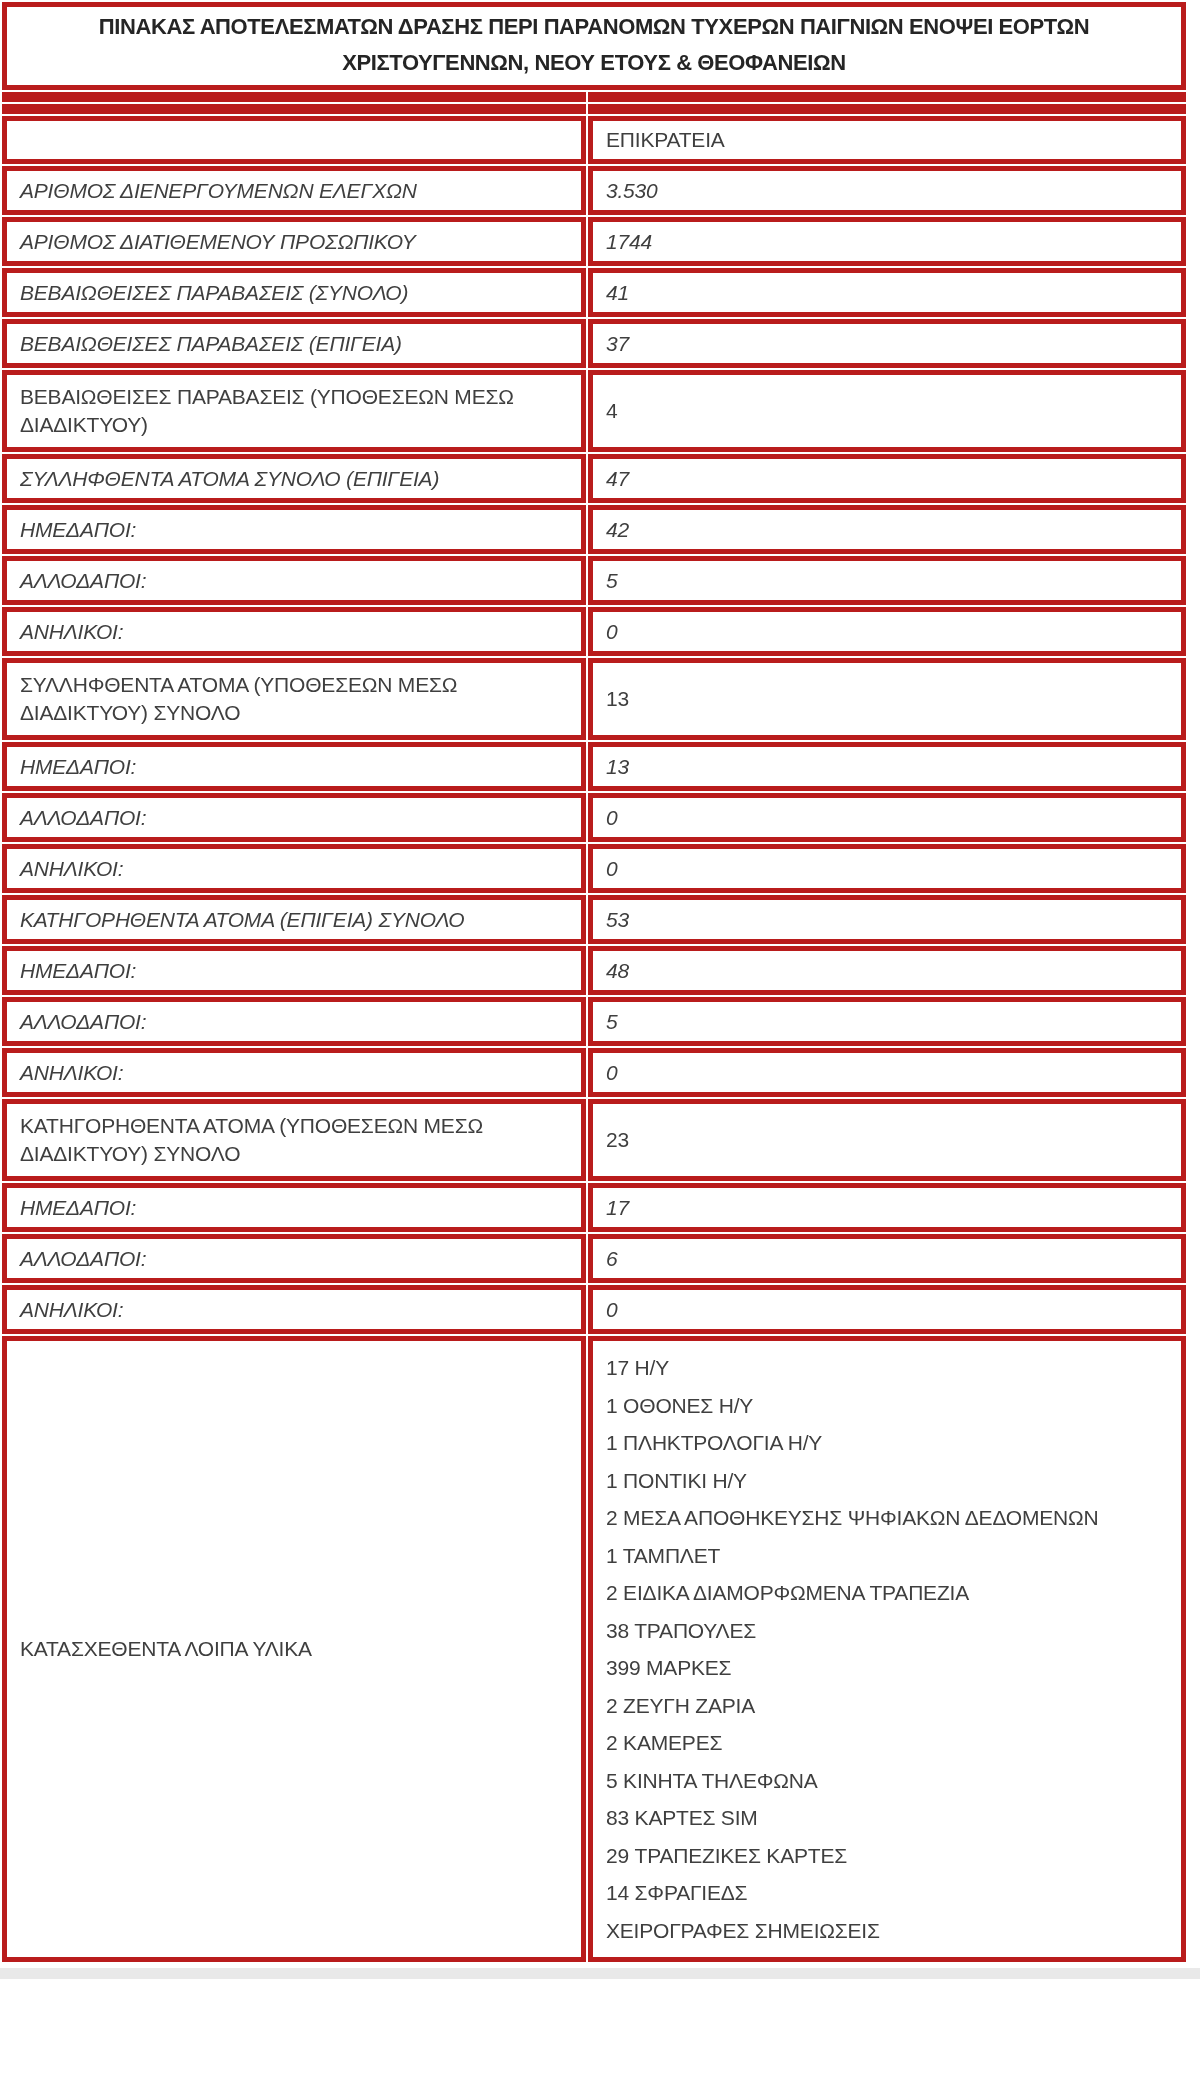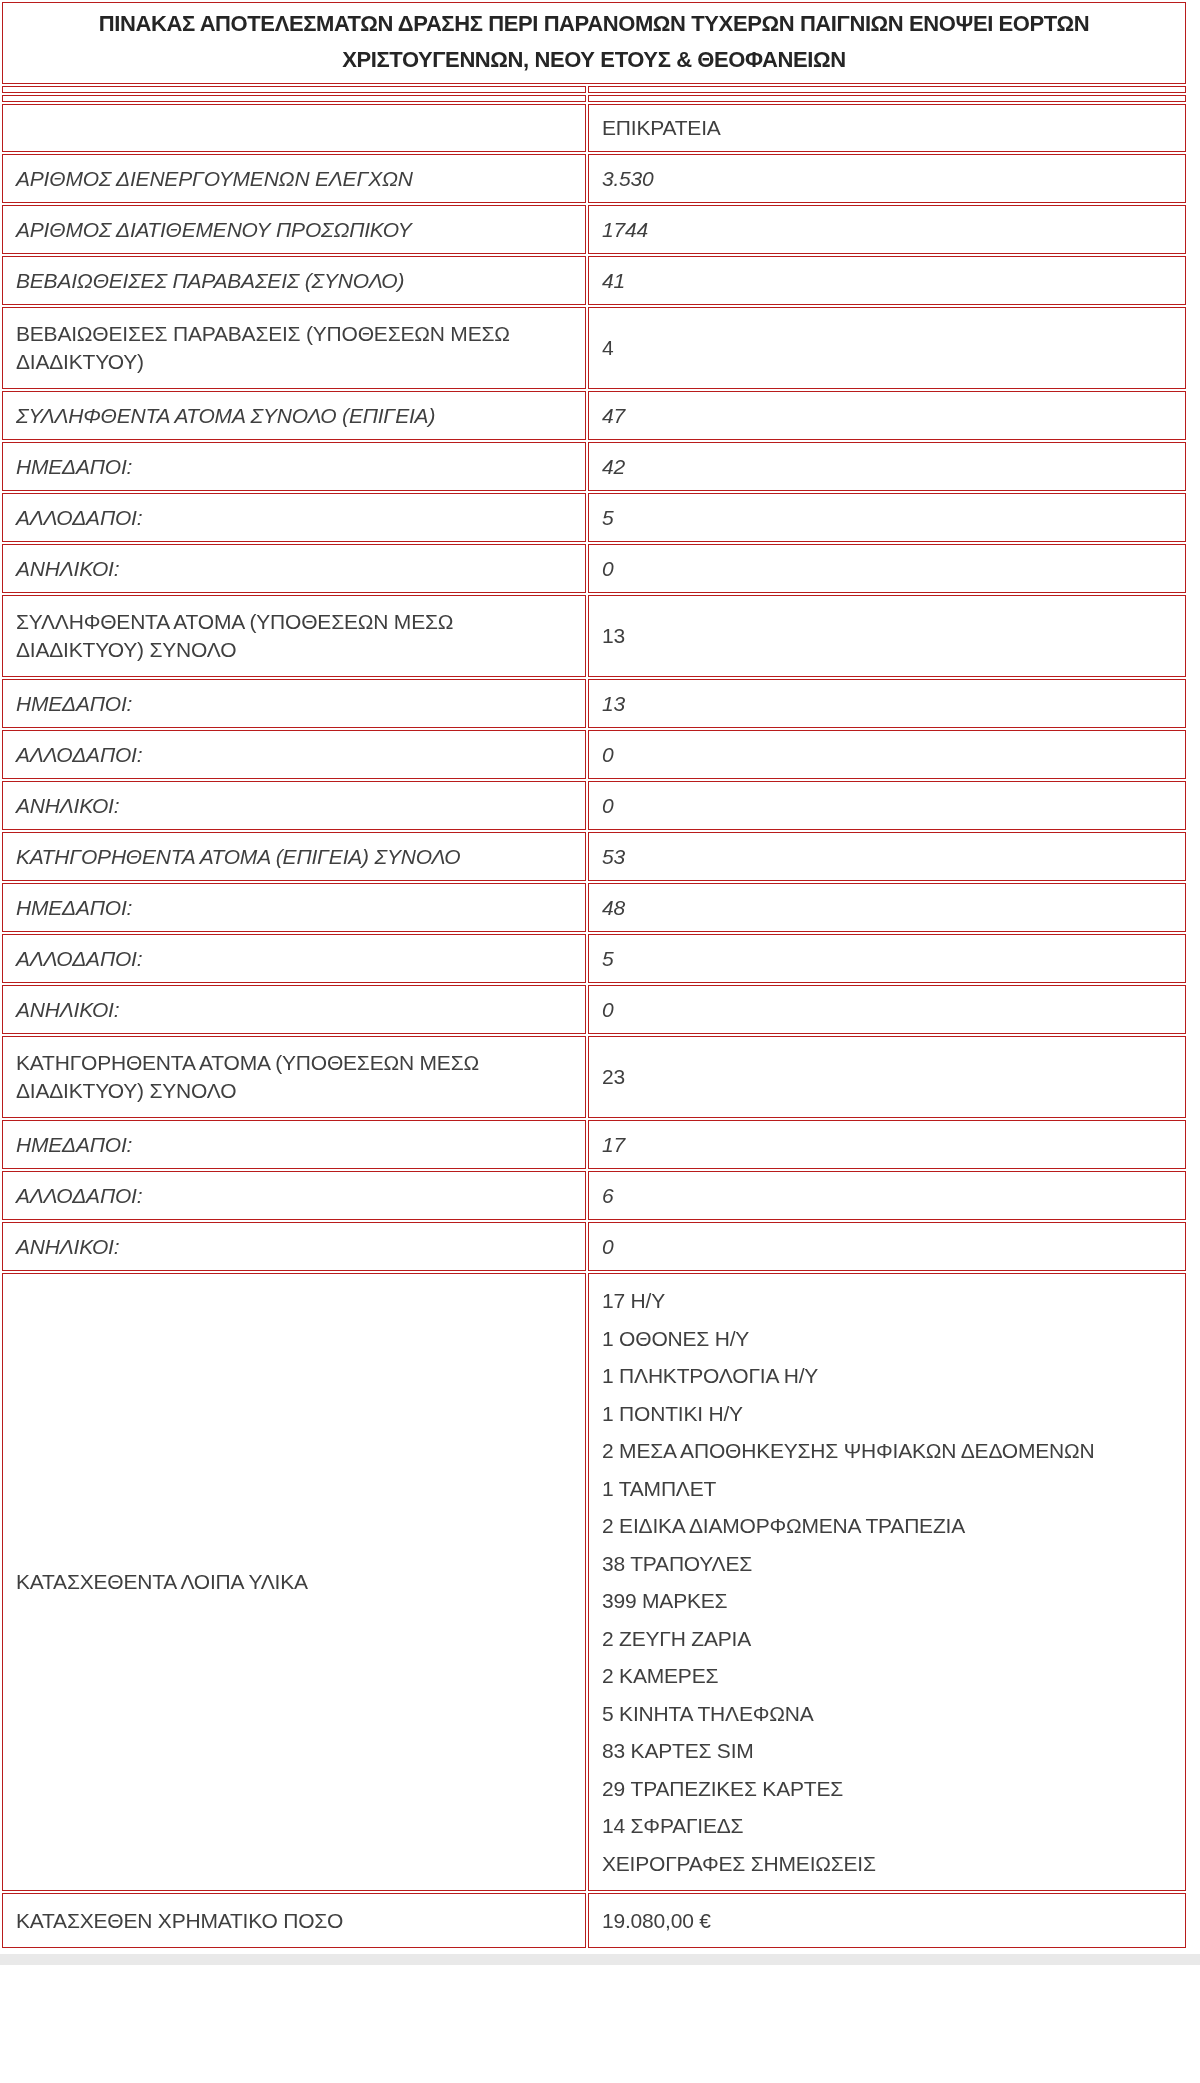--- a/index.html
+++ b/index.html
@@ -14,21 +14,21 @@
   }
   table.results {
     border-collapse: separate;
     border-spacing: 2px;
     table-layout: fixed;
     width: 1188px;
     margin: 0;
   }
   td {
     box-sizing: border-box;
-    border: 1px solid #b91c1c;
+    border: 5px solid #b91c1c;
     background: #ffffff;
     vertical-align: middle;
     font-size: 21px;
     letter-spacing: -0.2px;
     overflow: hidden;
   }
   col.c1 { width: 584px; }
   col.c2 { width: 598px; }
 
   td.title-cell {
@@ -102,20 +102,24 @@
     <td class="c-label">ΑΡΙΘΜΟΣ ΔΙΕΝΕΡΓΟΥΜΕΝΩΝ ΕΛΕΓΧΩΝ</td>
     <td class="c-value">3.530</td>
   </tr>
       <tr class="r-normal">
     <td class="c-label">ΑΡΙΘΜΟΣ ΔΙΑΤΙΘΕΜΕΝΟΥ ΠΡΟΣΩΠΙΚΟΥ</td>
     <td class="c-value">1744</td>
   </tr>
       <tr class="r-normal">
     <td class="c-label">ΒΕΒΑΙΩΘΕΙΣΕΣ ΠΑΡΑΒΑΣΕΙΣ (ΣΥΝΟΛΟ)</td>
     <td class="c-value">41</td>
+  </tr>
+      <tr class="r-normal">
+    <td class="c-label">ΒΕΒΑΙΩΘΕΙΣΕΣ ΠΑΡΑΒΑΣΕΙΣ (ΕΠΙΓΕΙΑ)</td>
+    <td class="c-value">37</td>
   </tr>
       <tr class="r-wrap2">
     <td class="c-label">ΒΕΒΑΙΩΘΕΙΣΕΣ ΠΑΡΑΒΑΣΕΙΣ (ΥΠΟΘΕΣΕΩΝ ΜΕΣΩ ΔΙΑΔΙΚΤΥΟΥ)</td>
     <td class="c-value">4</td>
   </tr>
       <tr class="r-normal">
     <td class="c-label">ΣΥΛΛΗΦΘΕΝΤΑ ΑΤΟΜΑ ΣΥΝΟΛΟ (ΕΠΙΓΕΙΑ)</td>
     <td class="c-value">47</td>
   </tr>
       <tr class="r-normal">
@@ -190,20 +194,16 @@
 38 ΤΡΑΠΟΥΛΕΣ
 399 ΜΑΡΚΕΣ
 2 ΖΕΥΓΗ ΖΑΡΙΑ
 2 ΚΑΜΕΡΕΣ
 5 ΚΙΝΗΤΑ ΤΗΛΕΦΩΝΑ
 83 ΚΑΡΤΕΣ SIM
 29 ΤΡΑΠΕΖΙΚΕΣ ΚΑΡΤΕΣ
 14 ΣΦΡΑΓΙΕΔΣ
 ΧΕΙΡΟΓΡΑΦΕΣ ΣΗΜΕΙΩΣΕΙΣ</td>
   </tr>
-      <tr class="r-money">
-    <td class="c-label">ΚΑΤΑΣΧΕΘΕΝ ΧΡΗΜΑΤΙΚΟ ΠΟΣΟ</td>
-    <td class="c-value">19.080,00 €</td>
-  </tr>
     </tbody>
 </table>
 
 <div class="bottom-strip"></div>
 
 </body></html>

